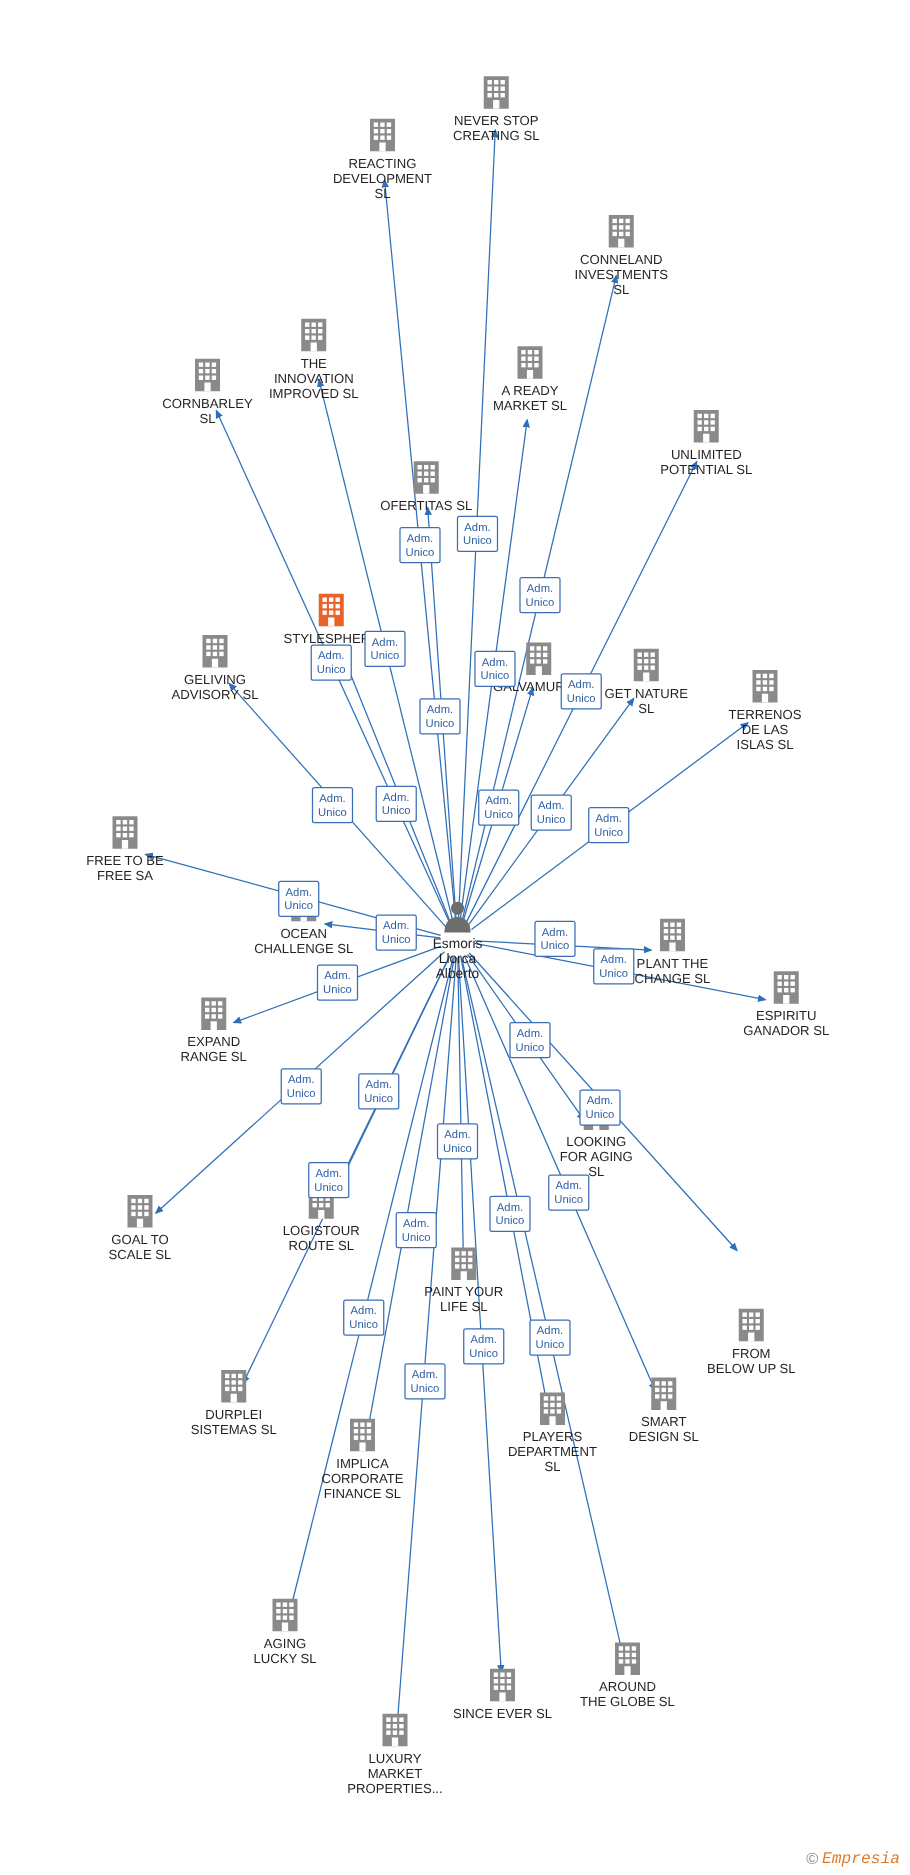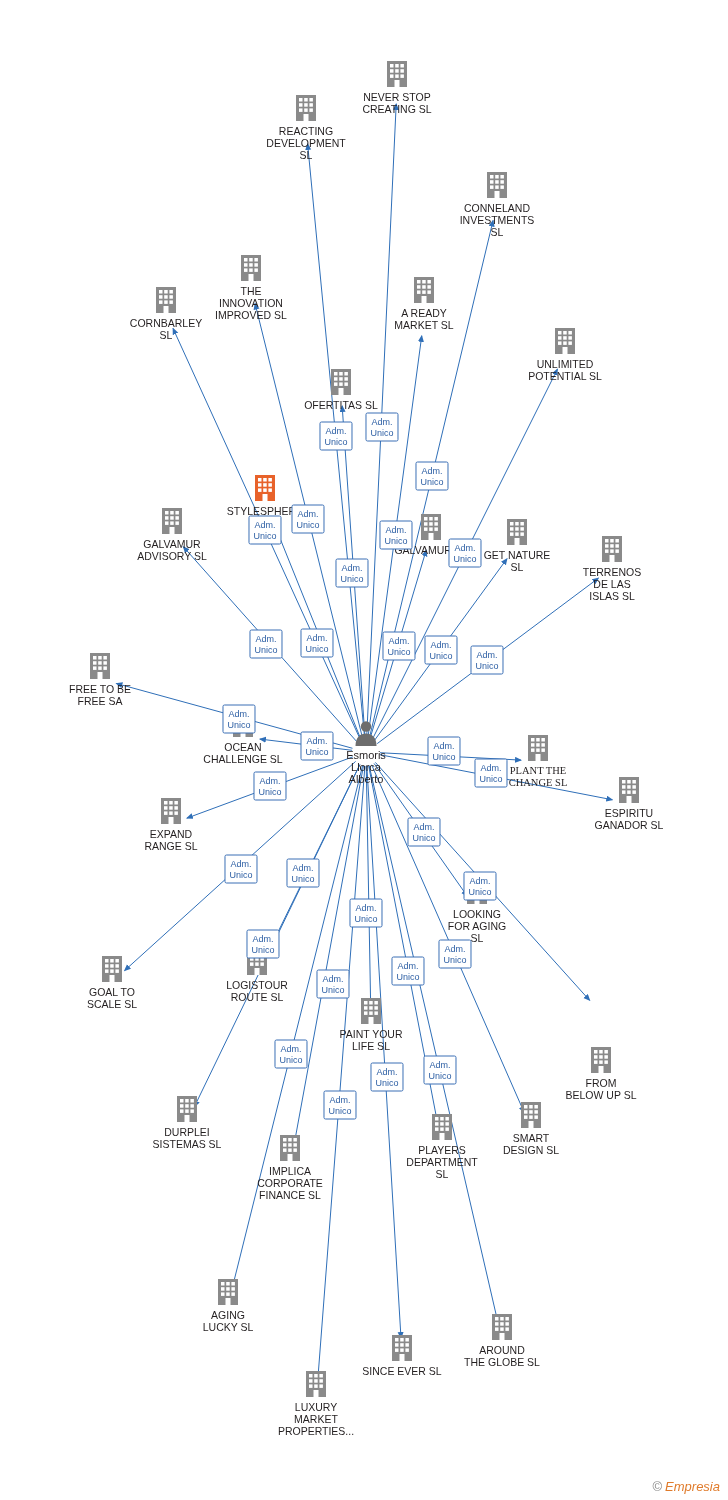--- a/index.html
+++ b/index.html
@@ -11,21 +11,21 @@
   .node .label{display:block;font-size:10.5px;color:#231f20;line-height:12px;margin-top:2px;white-space:pre-line;}
   .bld{width:26px;height:30px;margin:0 auto;position:relative;}
   .bld svg{display:block;}
   .person{width:26px;height:28px;margin:0 auto;}
   .central .label{color:#231f20;font-size:11px;}
   .admbox{position:absolute;transform:translate(-50%,-50%);border:1px solid #3b6fb5;background:#ffffff;color:#2d5fa4;
           font-size:9px;line-height:10.5px;padding:3px 4px;text-align:center;border-radius:2px;white-space:pre-line;}
   .highlight .label{color:#231f20;font-weight:normal;}
   .watermark{position:absolute;right:8px;bottom:6px;font-size:13px;color:#e07b2b;display:flex;align-items:center;gap:3px;}
   .watermark .c{color:#888;font-size:13px;}
-  .wm-text{font-family:Liberation Sans, sans-serif;font-style:italic;}
+  .wm-text{font-family:Liberation Mono, monospace;font-style:italic;}
 </style>
 </head>
 <body>
 
 <div id="canvas">
   <svg class="links" id="linksvg">
     <defs>
       <marker id="arrow" markerWidth="7" markerHeight="7" refX="6" refY="3" orient="auto">
         <path d="M0,0 L7,3 L0,6 z" fill="#2f6fb8"></path>
       </marker>
@@ -267,21 +267,21 @@
               <rect x="6" y="10.2" width="3.5" height="3.5"></rect>
               <rect x="11.2" y="10.2" width="3.5" height="3.5"></rect>
               <rect x="16.4" y="10.2" width="3.5" height="3.5"></rect>
               <rect x="6" y="15.4" width="3.5" height="3.5"></rect>
               <rect x="11.2" y="15.4" width="3.5" height="3.5"></rect>
               <rect x="16.4" y="15.4" width="3.5" height="3.5"></rect>
               <rect x="10.5" y="21" width="5" height="7"></rect>
             </g>
           </svg>
         </span>
-        <span class="label">GALVAMUR
+        <span class="label">GELIVING
 ADVISORY  SL</span>
       </div>
       <div class="node" style="left: 431px; top: 534px;">
         <span class="glyph bld">
           <svg width="26" height="30" viewBox="0 0 26 30">
             <rect x="3" y="2" width="20" height="26" fill="#8a8a8a"></rect>
             <g fill="#ffffff">
               <rect x="6" y="5" width="3.5" height="3.5"></rect>
               <rect x="11.2" y="5" width="3.5" height="3.5"></rect>
               <rect x="16.4" y="5" width="3.5" height="3.5"></rect>
@@ -375,21 +375,21 @@
               <rect x="6" y="15.4" width="3.5" height="3.5"></rect>
               <rect x="11.2" y="15.4" width="3.5" height="3.5"></rect>
               <rect x="16.4" y="15.4" width="3.5" height="3.5"></rect>
               <rect x="10.5" y="21" width="5" height="7"></rect>
             </g>
           </svg>
         </span>
         <span class="label">OCEAN
 CHALLENGE  SL</span>
       </div>
-      <div class="node" style="left: 538px; top: 761px; font-family: Liberation Serif, serif;">
+      <div class="node" style="left: 538px; top: 761px;">
         <span class="glyph bld">
           <svg width="26" height="30" viewBox="0 0 26 30">
             <rect x="3" y="2" width="20" height="26" fill="#8a8a8a"></rect>
             <g fill="#ffffff">
               <rect x="6" y="5" width="3.5" height="3.5"></rect>
               <rect x="11.2" y="5" width="3.5" height="3.5"></rect>
               <rect x="16.4" y="5" width="3.5" height="3.5"></rect>
               <rect x="6" y="10.2" width="3.5" height="3.5"></rect>
               <rect x="11.2" y="10.2" width="3.5" height="3.5"></rect>
               <rect x="16.4" y="10.2" width="3.5" height="3.5"></rect>

